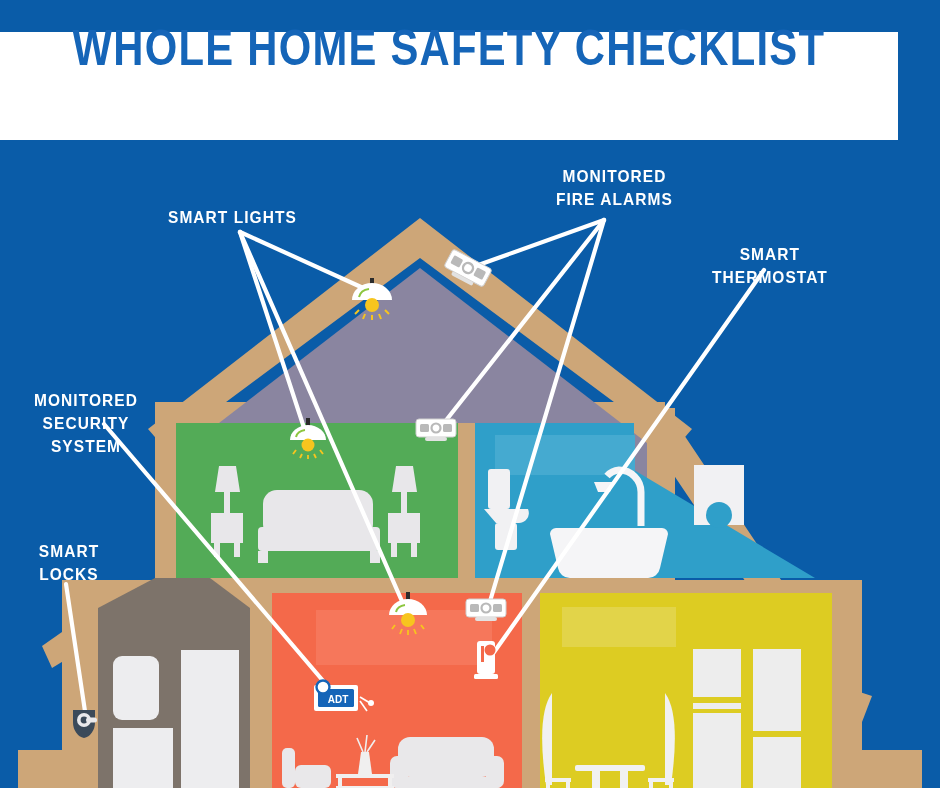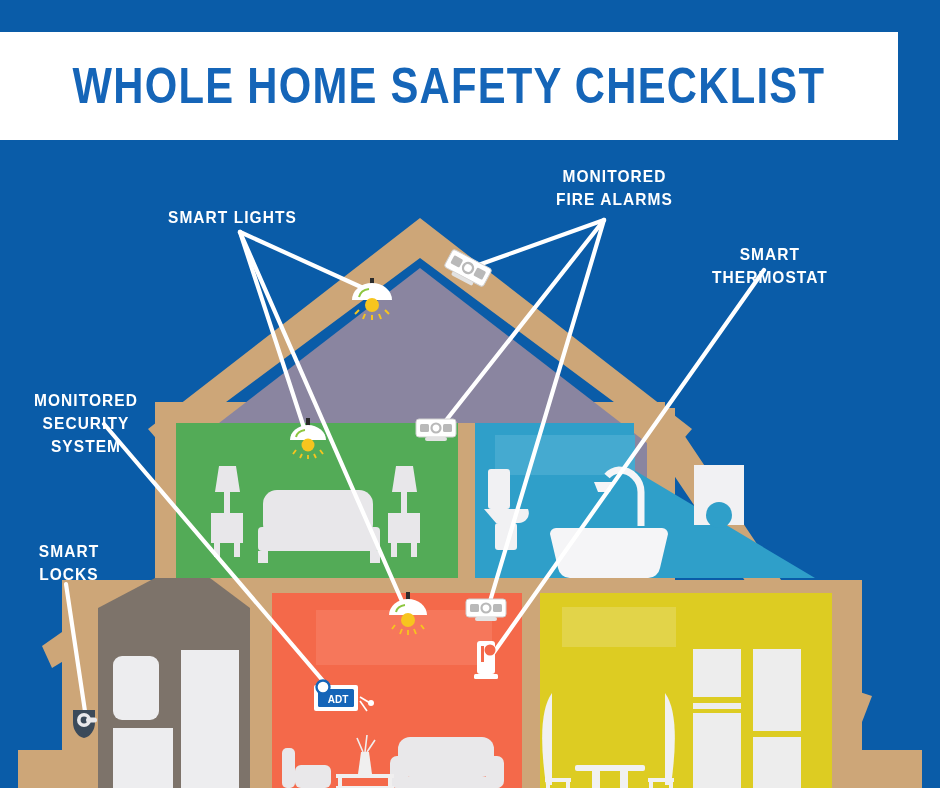--- a/index.html
+++ b/index.html
@@ -7,21 +7,21 @@
     width:940px;height:788px;overflow:hidden;
     background:#0a5ca8;
     font-family:"Liberation Sans",sans-serif;
   }
   #stage{position:relative;width:940px;height:788px;background:#0a5ca8;}
 
   
   .banner{
     position:absolute;left:0;top:32px;width:898px;height:108px;
     background:#ffffff;
-    display:flex;align-items:center;justify-content:center;
+    display:flex;justify-content:center;
   }
   .banner h1{
     margin:0;
     font-family:"Liberation Sans",sans-serif;
     font-weight:bold;
     font-size:41px;
     letter-spacing:1.2px;
     color:#1565b8;
     text-transform:uppercase;
     transform:scaleY(1.22) scaleX(1.02);

